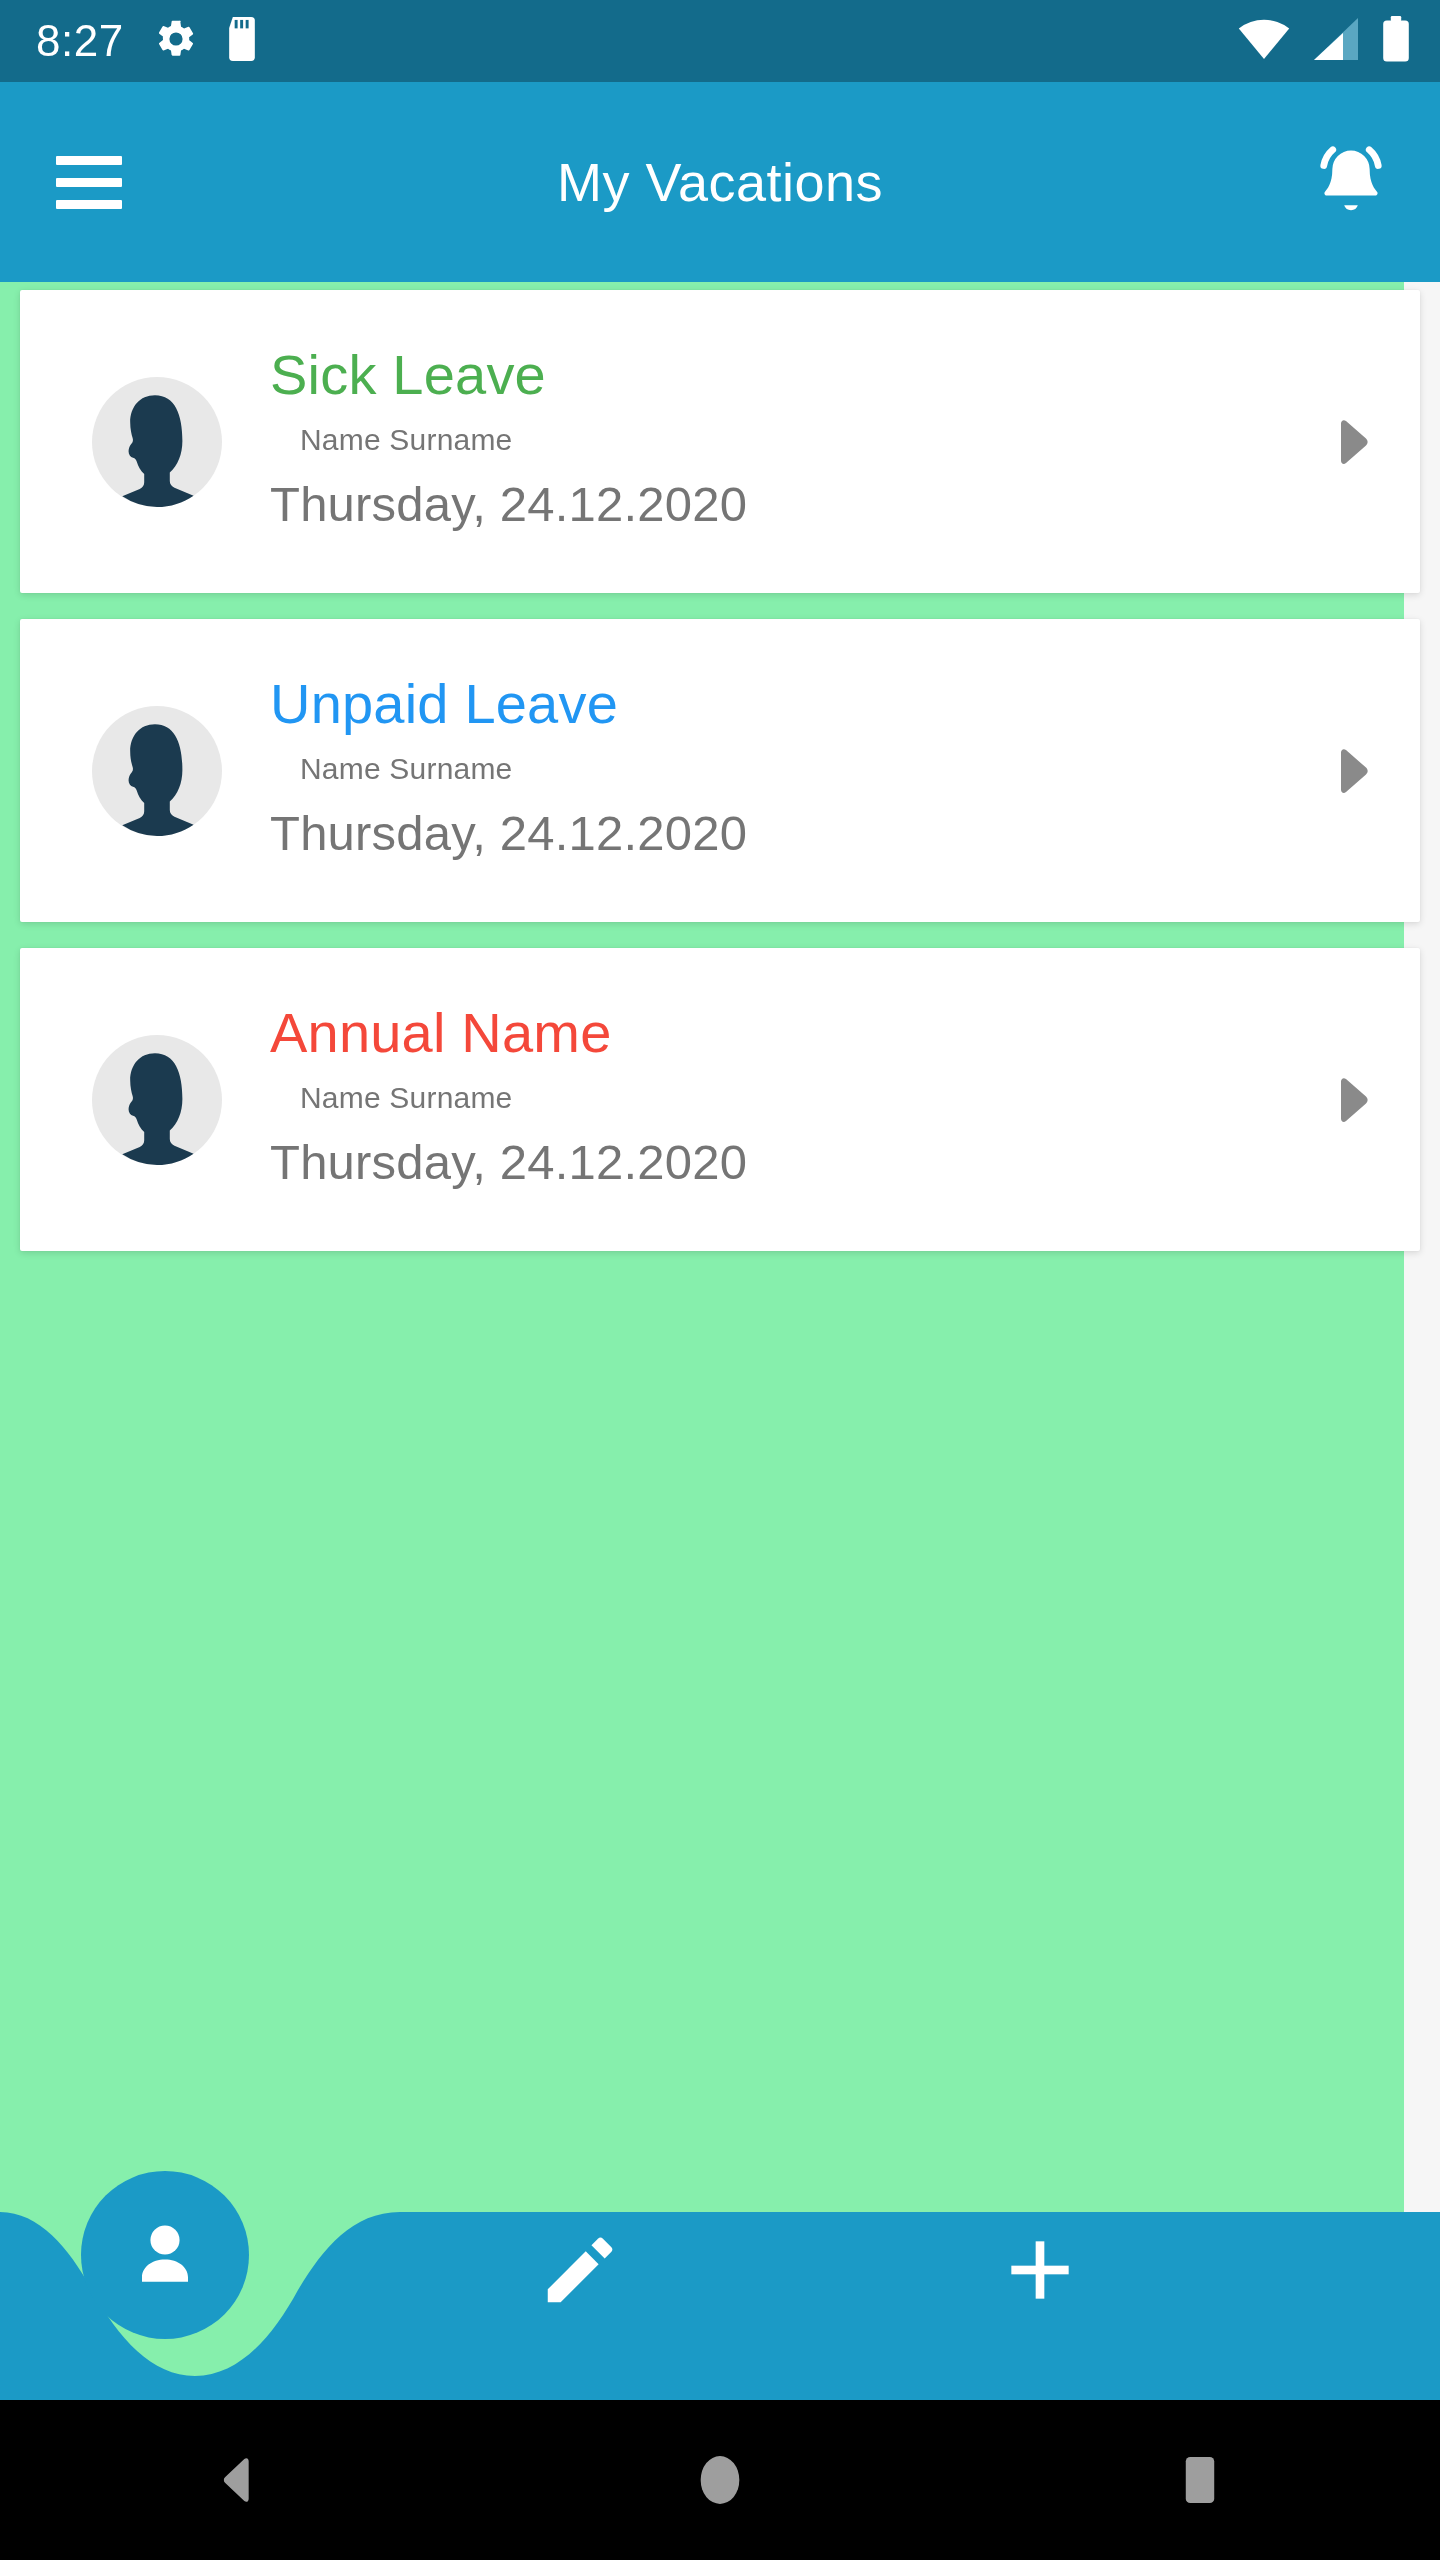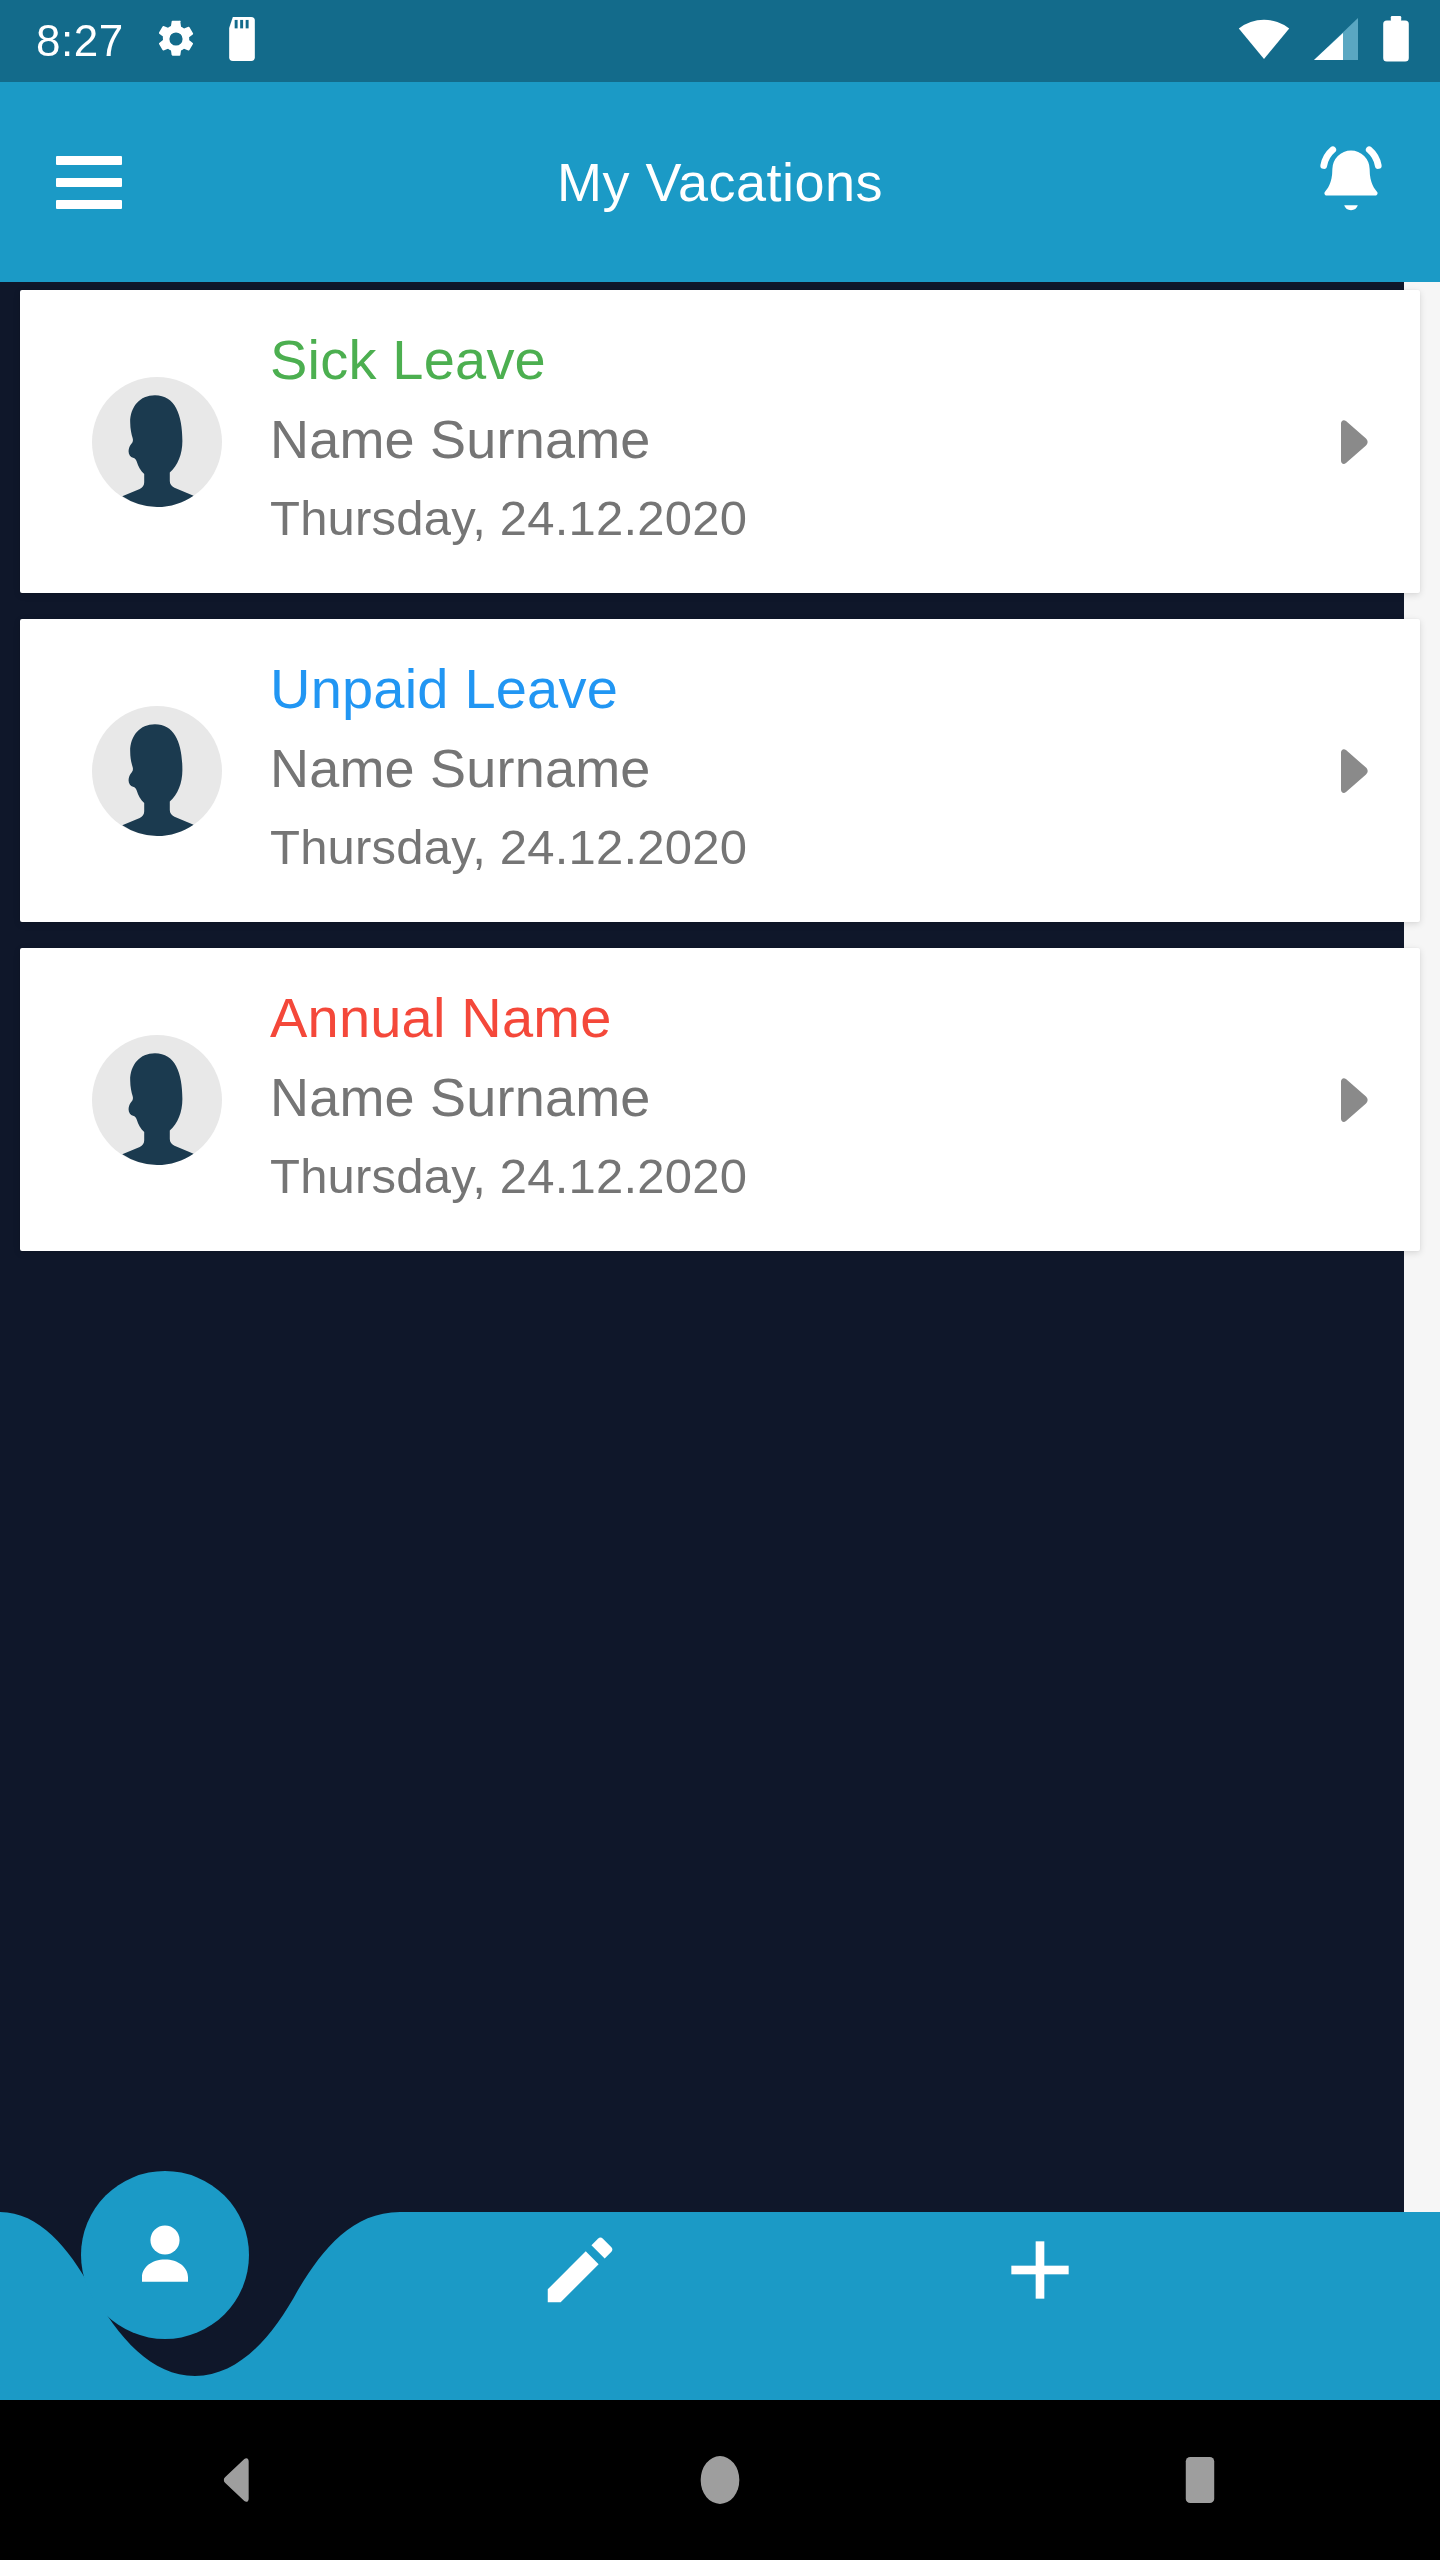--- a/index.html
+++ b/index.html
@@ -9,21 +9,21 @@
     height:2560px;
     background:#f6f6f6;
     font-family:"Liberation Sans", sans-serif;
     overflow:hidden;
   }
 
   #app {
     position:relative;
     width:1404px;
     height:2560px;
-    background:#0f172a;
+    background:#86efac;
   }
 
   
   .status-bar {
     position:absolute; top:0; left:0;
     width:1440px; height:82px;
     background:#136b8b;
     display:flex; align-items:center;
     padding:0 30px 0 36px;
   }
@@ -102,25 +102,26 @@
   }
   .card-body { flex:1; min-width:0; padding-bottom:6px; }
   .card-title {
     font-size:56px;
     font-weight:400;
     line-height:1.12;
     margin-bottom:16px;
     letter-spacing:0.2px;
   }
   .card-sub {
-    font-size:54px;
+    font-size:30px;
     color:#757575;
     line-height:1.18;
     margin-bottom:18px;
     letter-spacing:0.2px;
+    margin-left:30px;
   }
   .card-date {
     font-size:49px;
     color:#757575;
     line-height:1.18;
     letter-spacing:0.2px;
   }
   .chevron {
     flex:0 0 auto;
     width:46px; height:46px;

